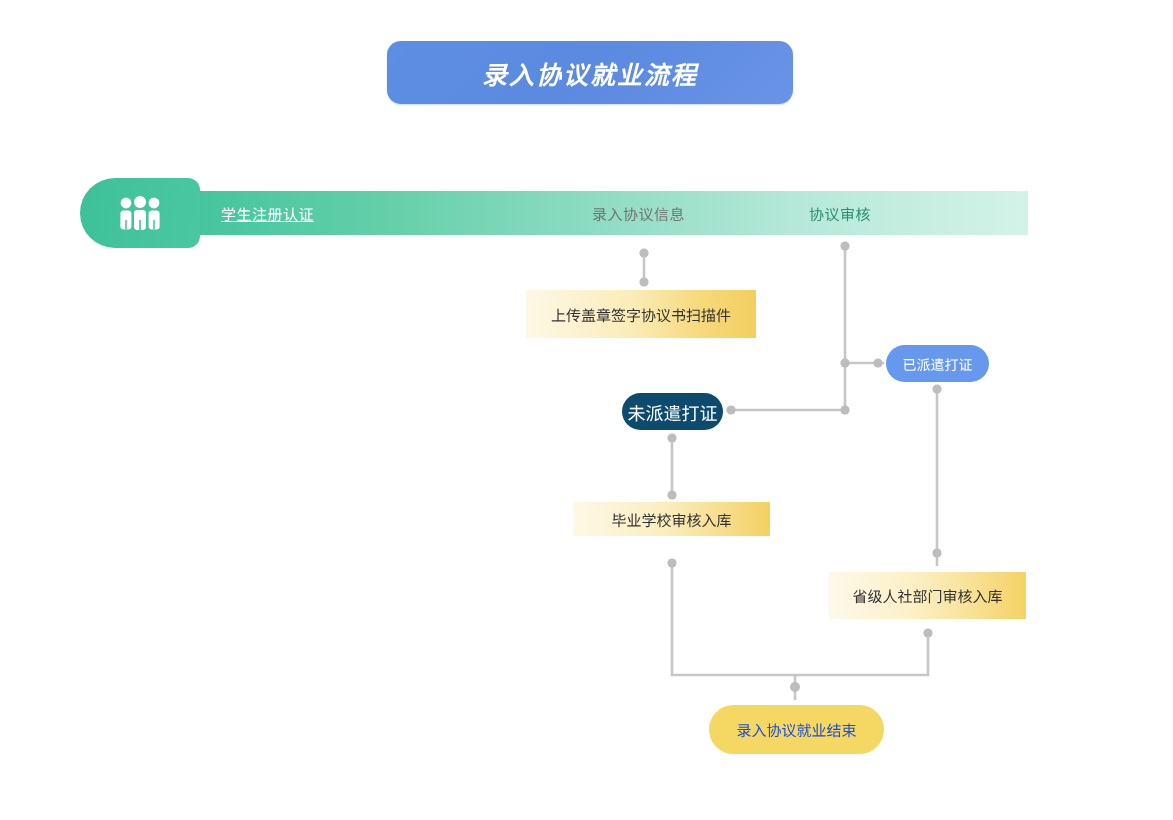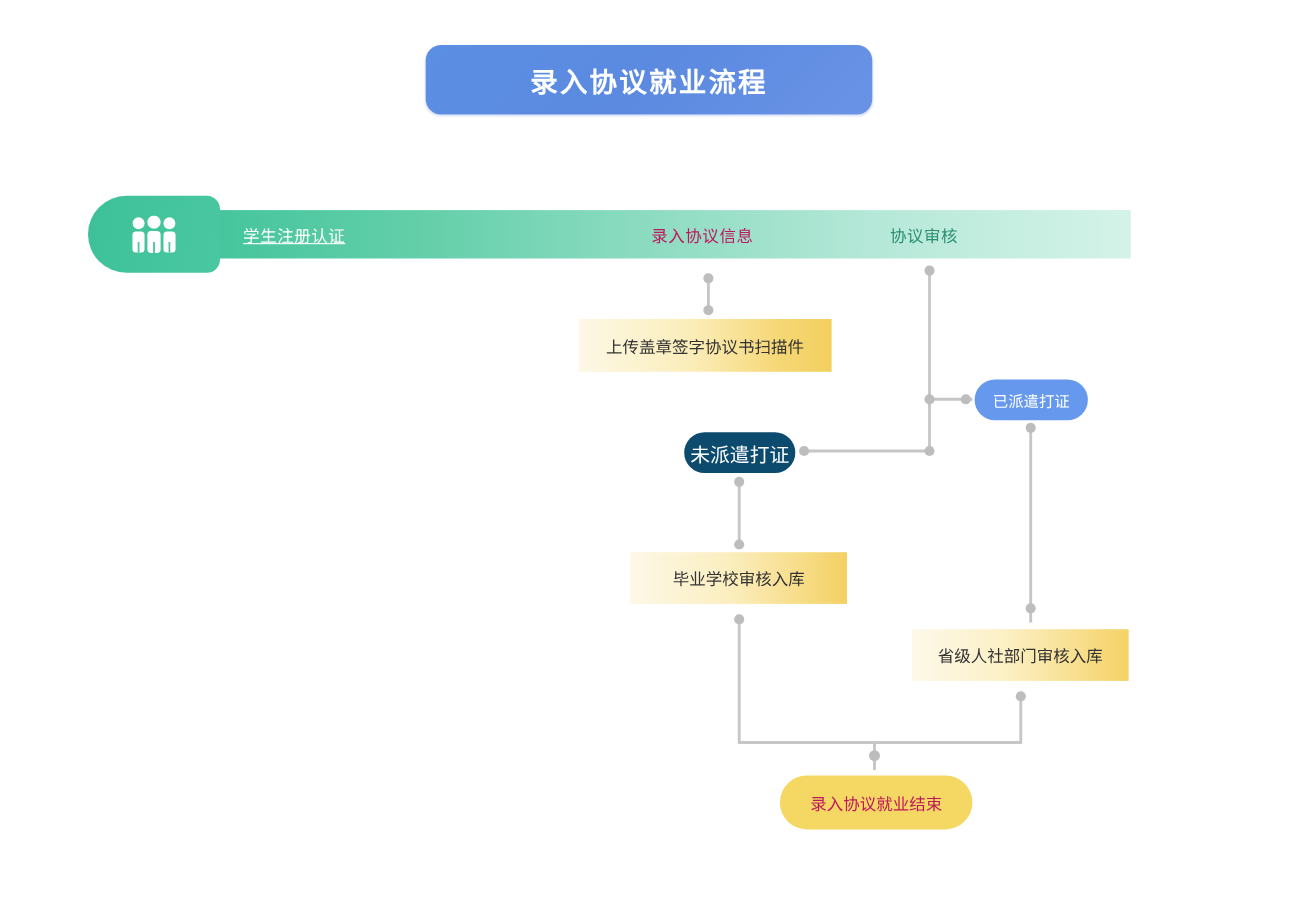--- a/index.html
+++ b/index.html
@@ -33,20 +33,21 @@
     display: flex;
     align-items: center;
     justify-content: center;
     box-shadow: 0 1px 2px rgba(70,110,190,0.25);
   }
   #title-banner .title-text {
     color: #ffffff;
     font-size: 25px;
     font-weight: bold;
     letter-spacing: 2px;
+    font-style: italic;
   }
 
   
   #stage-note {
     position: absolute;
     left: 553px;
     top: 163px;
     font-size: 14px;
     color: #efa96a;
     letter-spacing: 0.5px;
@@ -77,21 +78,21 @@
   #people-icon { display: block; }
 
   .stage-label {
     position: absolute;
     top: 203px;
     font-size: 15px;
     white-space: nowrap;
     letter-spacing: 0.5px;
   }
   #stage-label-0 { left: 221px; color: #ffffff; text-decoration: underline; }
-  #stage-label-1 { left: 592px; color: #be185d; }
+  #stage-label-1 { left: 592px; color: #737373; }
   #stage-label-2 { left: 809px; color: #2b8f72; }
 
   
   #connectors {
     position: absolute;
     left: 0;
     top: 0;
     width: 1173px;
     height: 820px;
     pointer-events: none;
@@ -119,21 +120,21 @@
     border-radius: 22px;
     justify-content: flex-start;
   }
 
   
   #node-upload {
     left: 526px; top: 290px; width: 230px; height: 48px;
     background: linear-gradient(90deg, #fdf8e6 0%, #fbedb9 45%, #f6d878 78%, #f2cf5e 100%);
   }
   #node-school-audit {
-    left: 573px; top: 502px; width: 197px; height: 47px;
+    left: 573px; top: 502px; width: 197px; height: 34px;
     background: linear-gradient(90deg, #fdf8e7 0%, #fbeec0 45%, #f7dc86 80%, #f3d062 100%);
   }
   #node-province-audit {
     left: 829px; top: 572px; width: 197px; height: 47px;
     background: linear-gradient(90deg, #fdf9ea 0%, #fcf0c6 42%, #f8de8c 78%, #f4d265 100%);
   }
   #node-undispatched {
     left: 622px; top: 393px; width: 101px; height: 37px;
     background: #0c4a6e;
     color: #ffffff;
@@ -141,21 +142,21 @@
   }
   #node-dispatched {
     left: 886px; top: 345px; width: 103px; height: 37px;
     background: #6699ee;
     color: #ffffff;
     font-size: 14px;
   }
   #node-end {
     left: 709px; top: 705px; width: 175px; height: 49px;
     background: #f5d763;
-    color: #be185d;
+    color: #1d4ed8;
     font-size: 15px;
     border-radius: 25px;
   }
 </style>
 </head>
 <body>
 
 <div id="canvas">
 
   <div id="title-banner">

